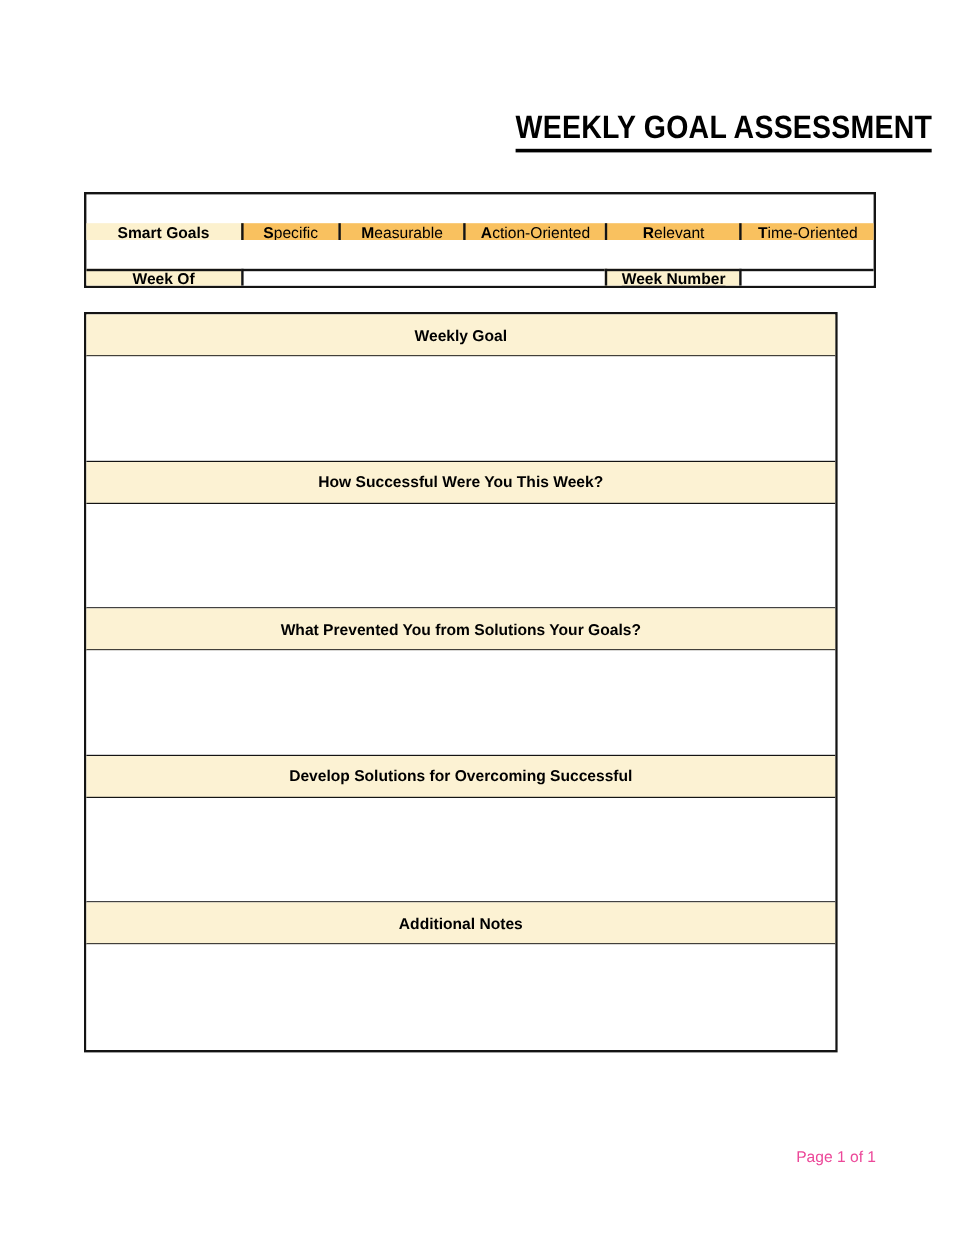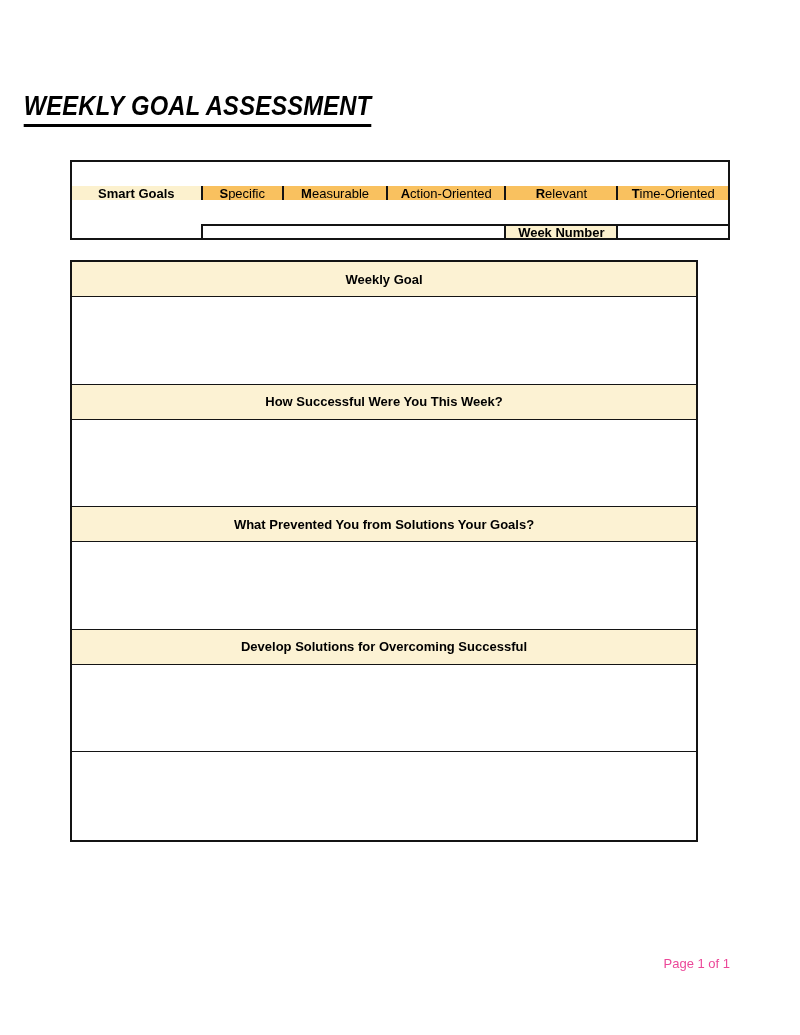--- a/index.html
+++ b/index.html
@@ -13,22 +13,21 @@
     color: #000000;
     overflow: hidden;
   }
 
   
   .doc-title-wrap {
     position: absolute;
     top: 91px;
     left: 0;
     width: 100%;
-    text-align: left;
-    font-style: italic;
+    text-align: right;
   }
   .doc-title {
     display: inline-block;
     font-size: 27px;
     font-weight: bold;
     letter-spacing: 0.2px;
     border-bottom: 3px solid #000000;
     padding-bottom: 2px;
     transform: scaleX(0.88);
     transform-origin: center;
@@ -134,38 +133,40 @@
       </div>
     <div class="cell bg-orange smart-word bL">
         <span class="init">R</span>
         <span>elevant</span>
       </div>
     <div class="cell bg-orange smart-word bL">
         <span class="init">T</span>
         <span>ime-Oriented</span>
       </div>
 
+    <div class="cell bg-cream bold bT">Week Of</div>
     <div class="cell bg-white bL bT span-2-5"></div>
     <div class="cell bg-cream bold bL bT col-5">Week Number</div>
     <div class="cell bg-white bL bT col-6"></div>
   </div>
 
   <div class="main-table">
 
     <div class="section-header">Weekly Goal</div>
     <div class="section-body"></div>
 
     <div class="section-header">How Successful Were You This Week?</div>
     <div class="section-body"></div>
 
     <div class="section-header">What Prevented You from Solutions Your Goals?</div>
     <div class="section-body"></div>
 
     <div class="section-header">Develop Solutions for Overcoming Successful</div>
     <div class="section-body"></div>
 
+    <div class="section-header">Additional Notes</div>
     <div class="section-body last"></div>
 
   </div>
 
   <div class="page-footer">Page 1 of 1</div>
 
 </div>
 
 </body></html>

